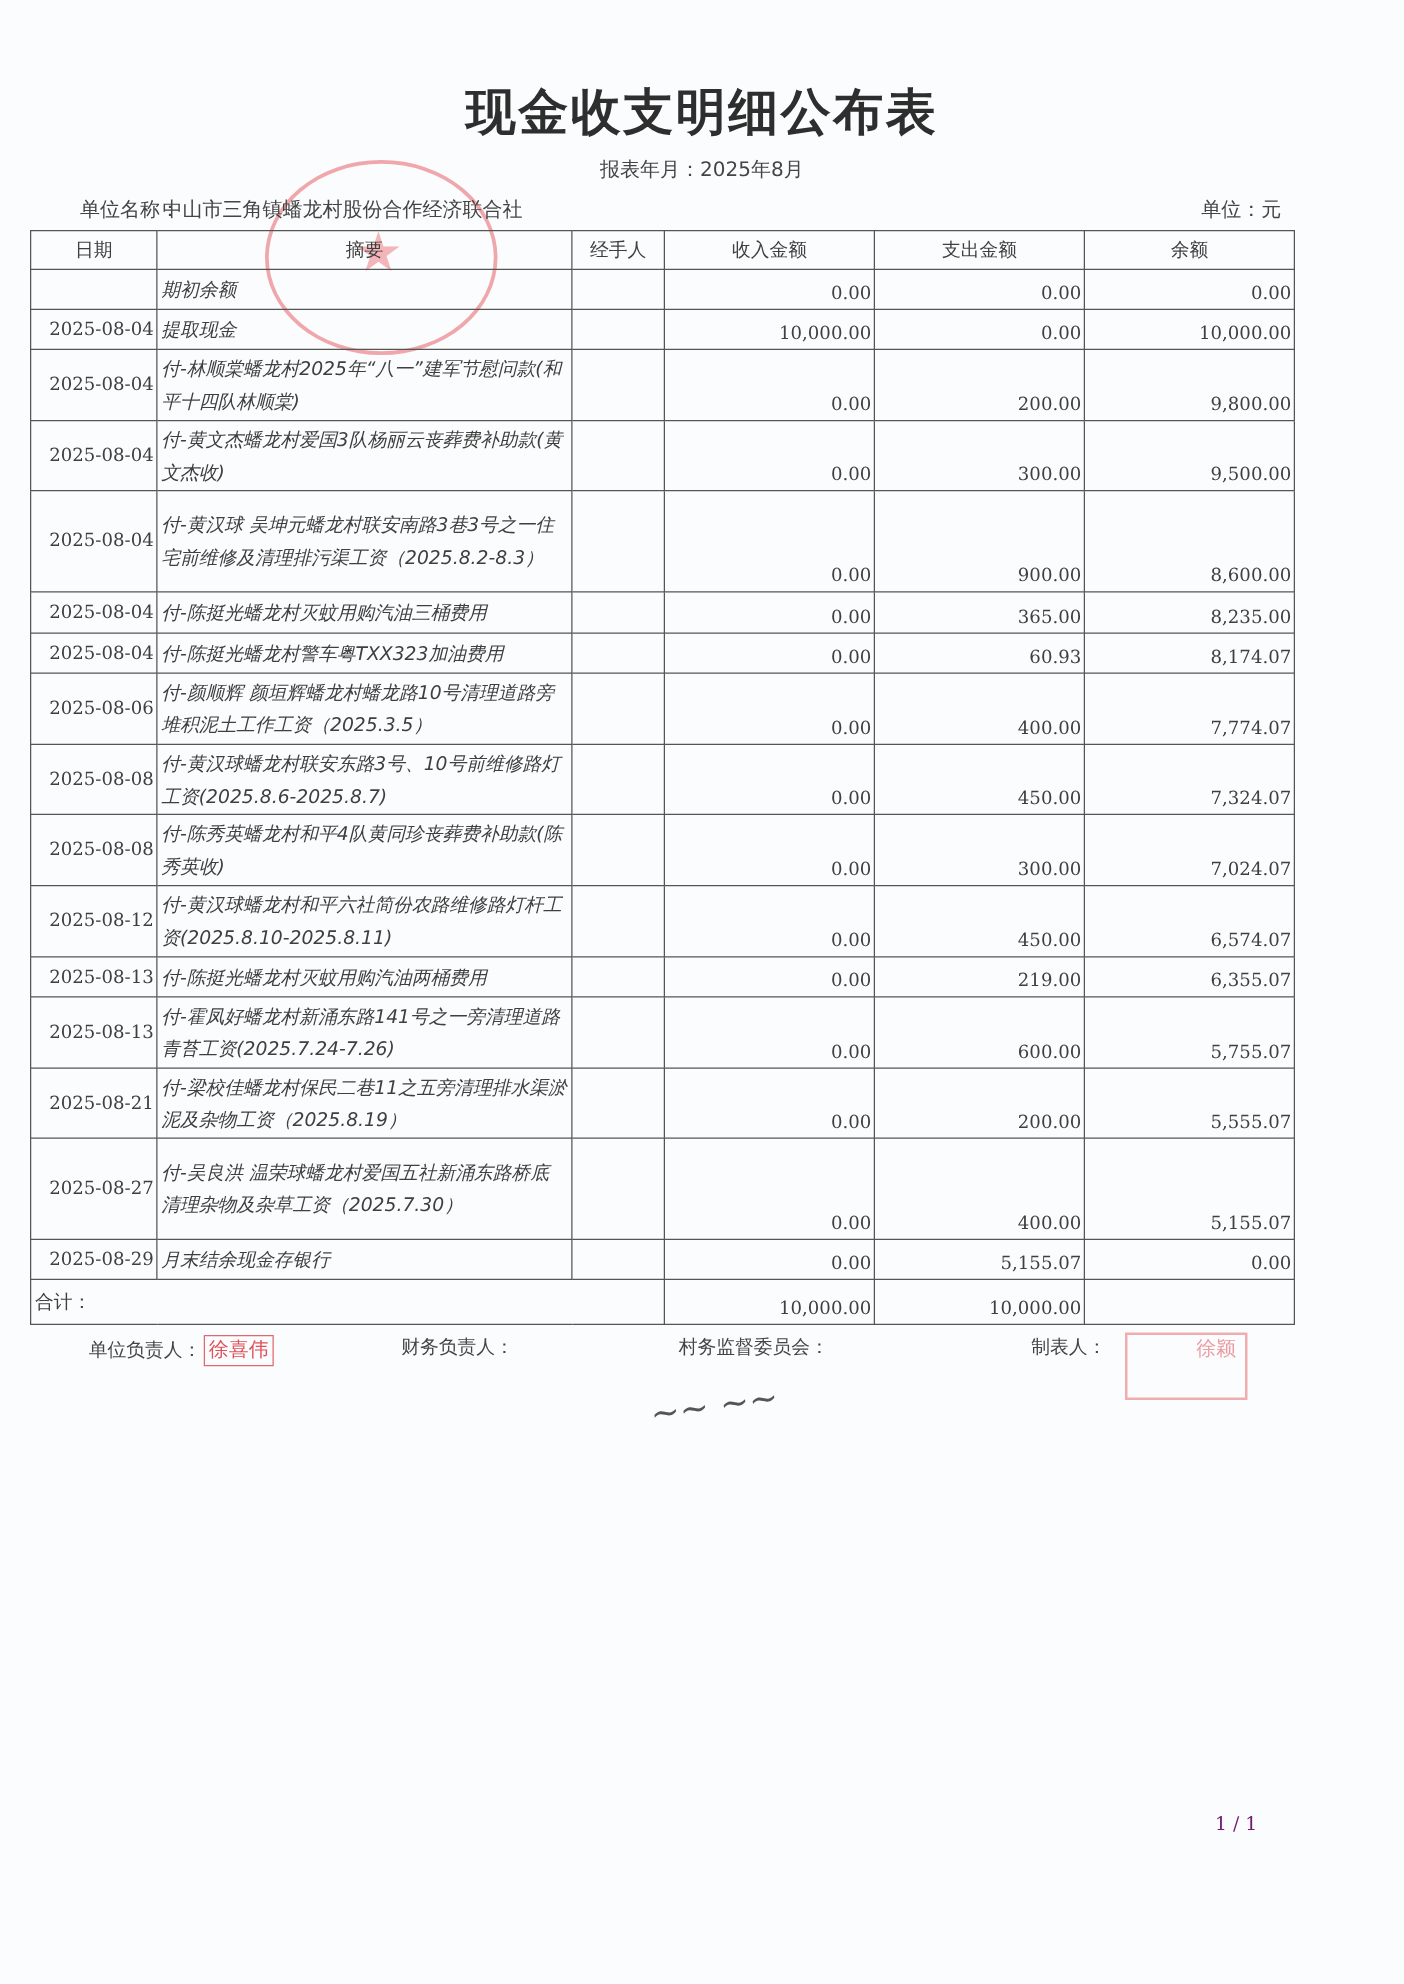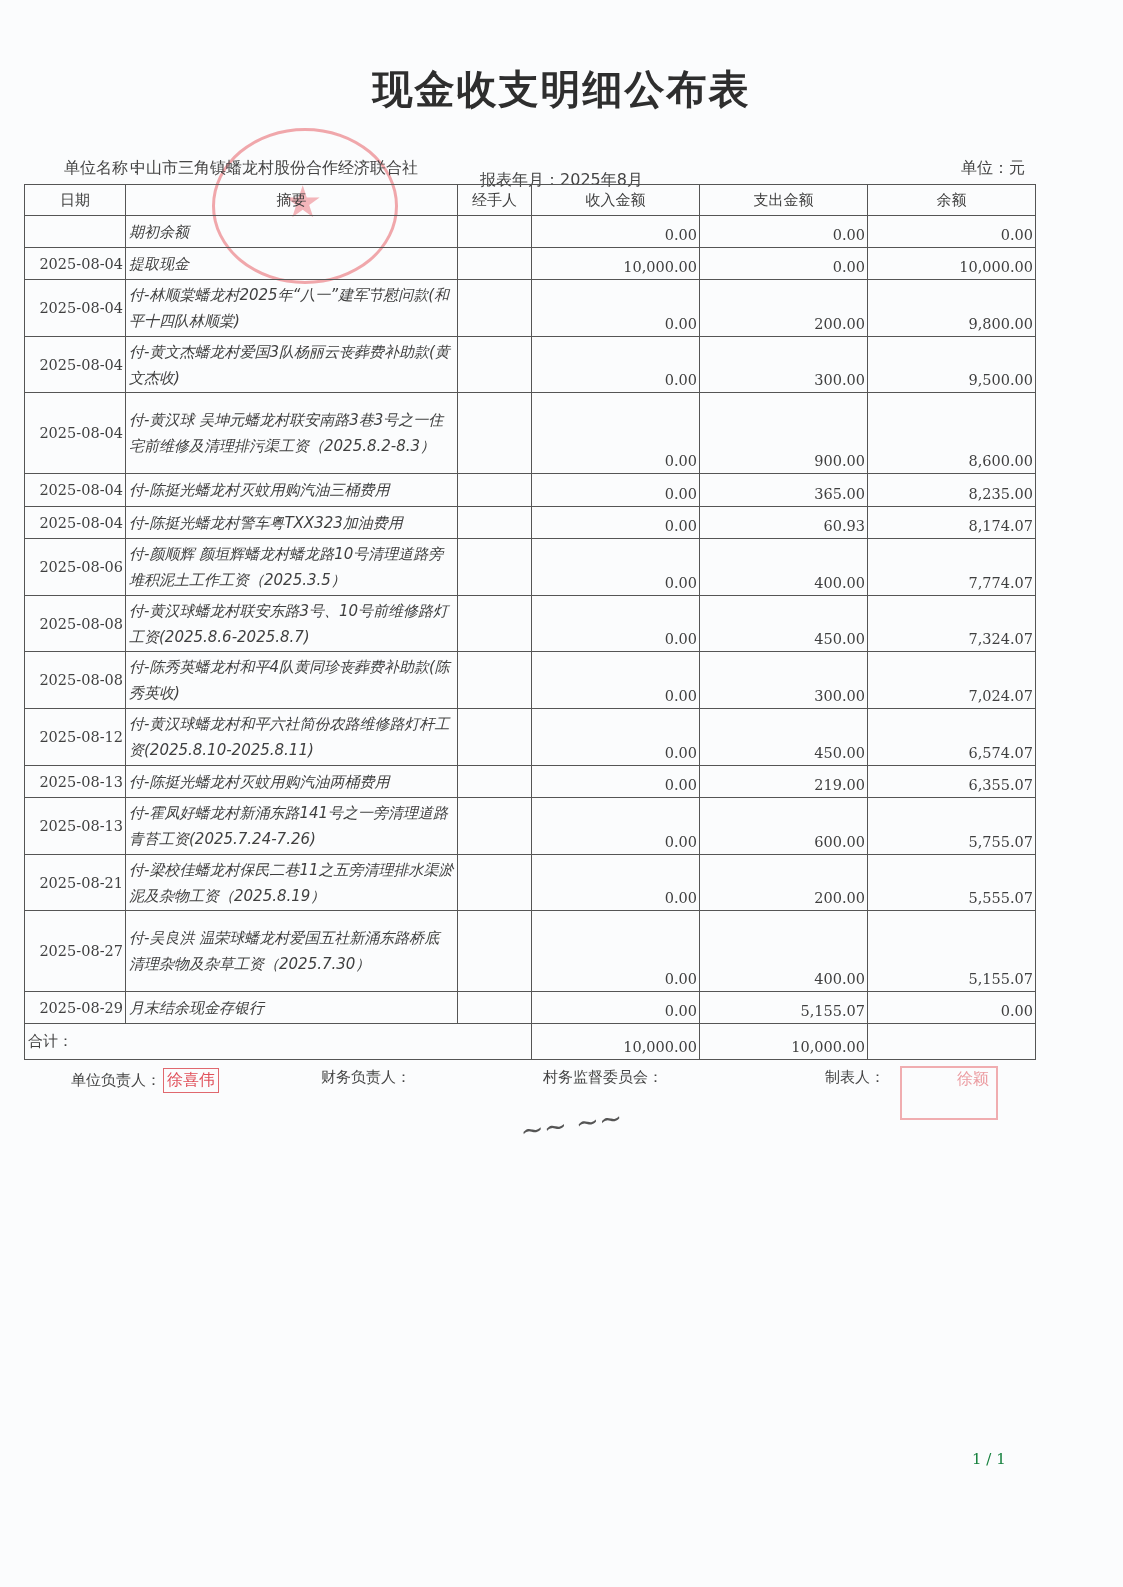--- a/index.html
+++ b/index.html
@@ -6,21 +6,21 @@
   body {
     width:1123px; height:1587px; background:#fbfcfd; position:relative;
     font-family: "DejaVu Serif", "Liberation Serif", serif; color:#3a3a3a;
     overflow:hidden;
   }
   .title {
     position:absolute; top:62px; left:0; width:1123px; text-align:center;
     font-family:"DejaVu Sans", sans-serif; font-weight:bold; font-size:40px; color:#2e2e2e;
     letter-spacing:2px;
   }
-  .period { position:absolute; top:126px; left:0; width:1123px; text-align:center; font-size:16px; color:#444; font-family:"DejaVu Sans", sans-serif;margin-top:44px; }
+  .period { position:absolute; top:126px; left:0; width:1123px; text-align:center; font-size:16px; color:#444; font-family:"DejaVu Sans", sans-serif; }
   .unit-row { position:absolute; top:158px; left:33px; width:1010px; font-size:16px; font-family:"DejaVu Sans", sans-serif; color:#444; }
   .unit-row .lbl { position:absolute; left:0;margin-left:31px; }
   .unit-row .org { position:absolute; left:97px; }
   .unit-row .unit { position:absolute; right:18px; }
   table {
     position:absolute; top:184px; left:24px; width:1011px; border-collapse:collapse;
     table-layout:fixed; font-size:15px;
   }
   td, th { border:1.5px solid #555; padding:0 3px; color:#3f3f3f; font-weight:normal; }
   th { height:30px; text-align:center; font-family:"DejaVu Sans", sans-serif; font-size:15px; }
@@ -37,21 +37,21 @@
   .seal-square {
     position:absolute; width:46px; height:50px; border:2px solid #ee9a9e; color:#e8868c;
     font-size:16px; line-height:22px; text-align:center; opacity:.8;
   }
   .round-seal {
     position:absolute; left:212px; top:128px; width:180px; height:150px;
     border:3px solid rgba(232,96,104,.55); border-radius:50%; pointer-events:none;
   }
   .round-seal .star { position:absolute; left:68px; top:45px; font-size:44px; color:rgba(232,96,104,.45); }
   .signature { position:absolute; top:1108px; left:520px; font-size:28px; color:#555; font-style:italic; font-family:"DejaVu Serif", serif; transform:rotate(-8deg); }
-  .pagenum { position:absolute; top:1450px; left:972px; font-size:15px; color:#15803d; }
+  .pagenum { position:absolute; top:1450px; left:972px; font-size:15px; color:#701a75; }
 </style>
 </head>
 <body>
 
 <div class="title">现金收支明细公布表</div>
 <div class="period">报表年月：2025年8月</div>
 
 <div class="round-seal">
     <span class="star">★</span>
   </div>

